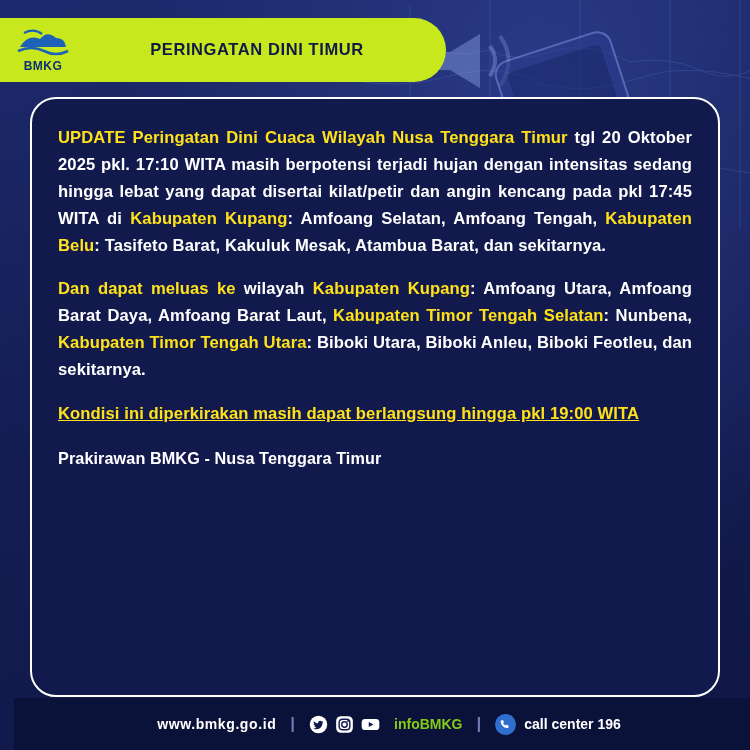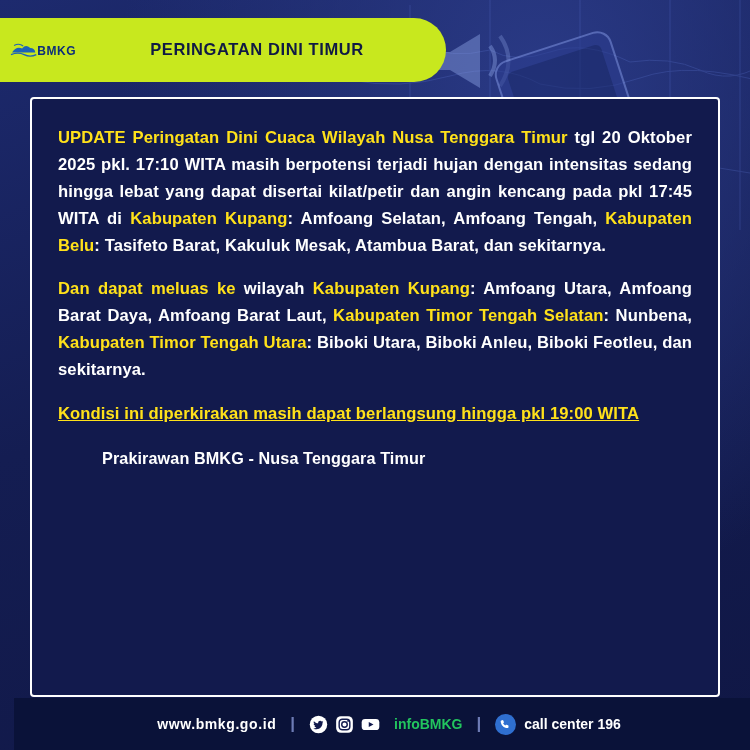--- a/index.html
+++ b/index.html
@@ -44,21 +44,21 @@
     width: 446px; height: 64px;
     background: #c8e81e;
     border-top-right-radius: 32px;
     border-bottom-right-radius: 32px;
     display: flex;
     align-items: center;
     padding-left: 10px;
   }
   .logo {
     width: 66px; height: 56px;
-    display: flex; flex-direction: row;
+    display: flex; flex-direction: column;
     align-items: center; justify-content: center;
     flex: 0 0 auto;
   }
   .logo-mark {
     width: 54px; height: 30px;
     position: relative;
   }
   .logo-text {
     font-size: 12px; font-weight: bold; color: #0d2f7a;
     letter-spacing: 0.5px; margin-top: 2px;
@@ -76,21 +76,21 @@
     line-height: 1.32;
   }
 
   
   .card {
     position: absolute;
     left: 30px; top: 97px;
     width: 690px; height: 600px;
     background: #121a4d;
     border: 2px solid #ffffff;
-    border-radius: 4px;
+    border-radius: 26px;
     padding: 26px 26px 20px 26px;
     overflow: hidden;
   }
   .body-text {
     color: #ffffff;
     font-size: 16.6px;
     line-height: 1.62;
     text-align: justify;
     font-weight: bold;
     letter-spacing: 0.1px;
@@ -101,21 +101,20 @@
     color: #ffe11a;
     font-weight: bold;
     font-size: 16.6px;
     margin-bottom: 17px;
     text-decoration: underline;
   }
   .sign {
     color: #ffffff;
     font-size: 16.2px;
     font-weight: bold;
-    margin-left: 44px;
   }
 
   
   .footer {
     position: absolute;
     left: 14px; bottom: 0;
     width: 750px; height: 52px;
     background: #0a1239;
     display: flex;
     align-items: center;
@@ -130,21 +129,21 @@
   }
   .sep { color: #6d7bb5; font-size: 17px; font-weight: bold; }
   .social {
     display: flex; align-items: center; gap: 7px;
   }
   .sicon {
     width: 19px; height: 19px;
     display: inline-flex; align-items: center; justify-content: center;
   }
   .footer-handle {
-    color: #22c55e; font-size: 14px; font-weight: bold; 
+    color: #84cc16; font-size: 14px; font-weight: bold; 
   }
   .callcenter { display: flex; align-items: center; gap: 8px; text-align: center; }
   .callcenter-text { color: #ffffff; font-size: 14px; font-weight: bold; }
   .phone-circle {
     width: 21px; height: 21px; border-radius: 50%;
     background: #2f6fd0;
     display: inline-flex; align-items: center; justify-content: center;
   }
 </style>
 </head>

